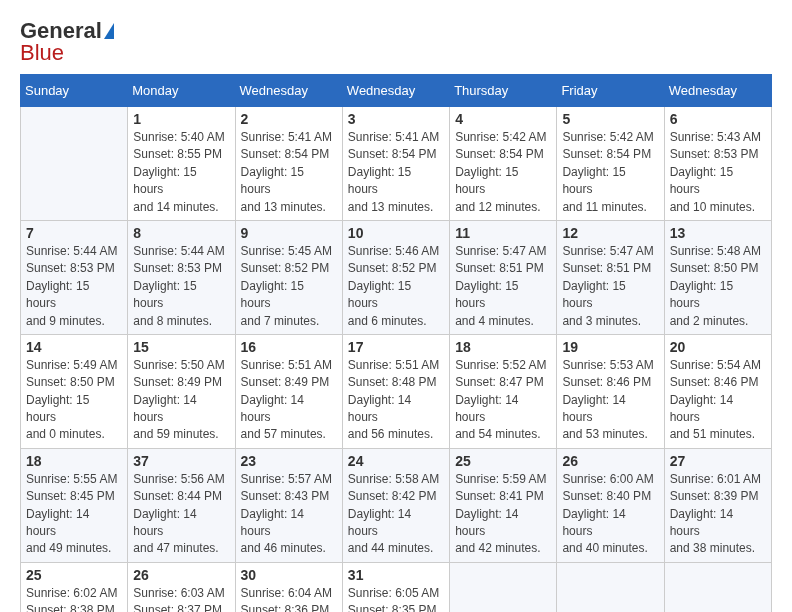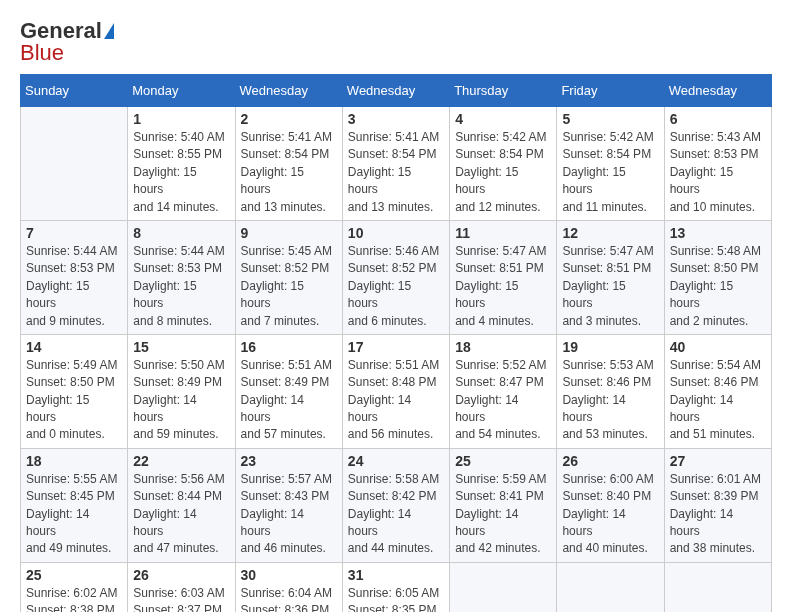--- a/index.html
+++ b/index.html
@@ -198,31 +198,31 @@
         </td>
         <td>
           <div class="day-number">18</div>
           <div class="day-info">Sunrise: 5:52 AM<br>Sunset: 8:47 PM<br>Daylight: 14 hours<br>and 54 minutes.</div>
         </td>
         <td>
           <div class="day-number">19</div>
           <div class="day-info">Sunrise: 5:53 AM<br>Sunset: 8:46 PM<br>Daylight: 14 hours<br>and 53 minutes.</div>
         </td>
         <td>
-          <div class="day-number">40</div>
+          <div class="day-number">20</div>
           <div class="day-info">Sunrise: 5:54 AM<br>Sunset: 8:46 PM<br>Daylight: 14 hours<br>and 51 minutes.</div>
         </td>
       </tr>
       <tr>
         <td>
           <div class="day-number">18</div>
           <div class="day-info">Sunrise: 5:55 AM<br>Sunset: 8:45 PM<br>Daylight: 14 hours<br>and 49 minutes.</div>
         </td>
         <td>
-          <div class="day-number">22</div>
+          <div class="day-number">37</div>
           <div class="day-info">Sunrise: 5:56 AM<br>Sunset: 8:44 PM<br>Daylight: 14 hours<br>and 47 minutes.</div>
         </td>
         <td>
           <div class="day-number">23</div>
           <div class="day-info">Sunrise: 5:57 AM<br>Sunset: 8:43 PM<br>Daylight: 14 hours<br>and 46 minutes.</div>
         </td>
         <td>
           <div class="day-number">24</div>
           <div class="day-info">Sunrise: 5:58 AM<br>Sunset: 8:42 PM<br>Daylight: 14 hours<br>and 44 minutes.</div>
         </td>

